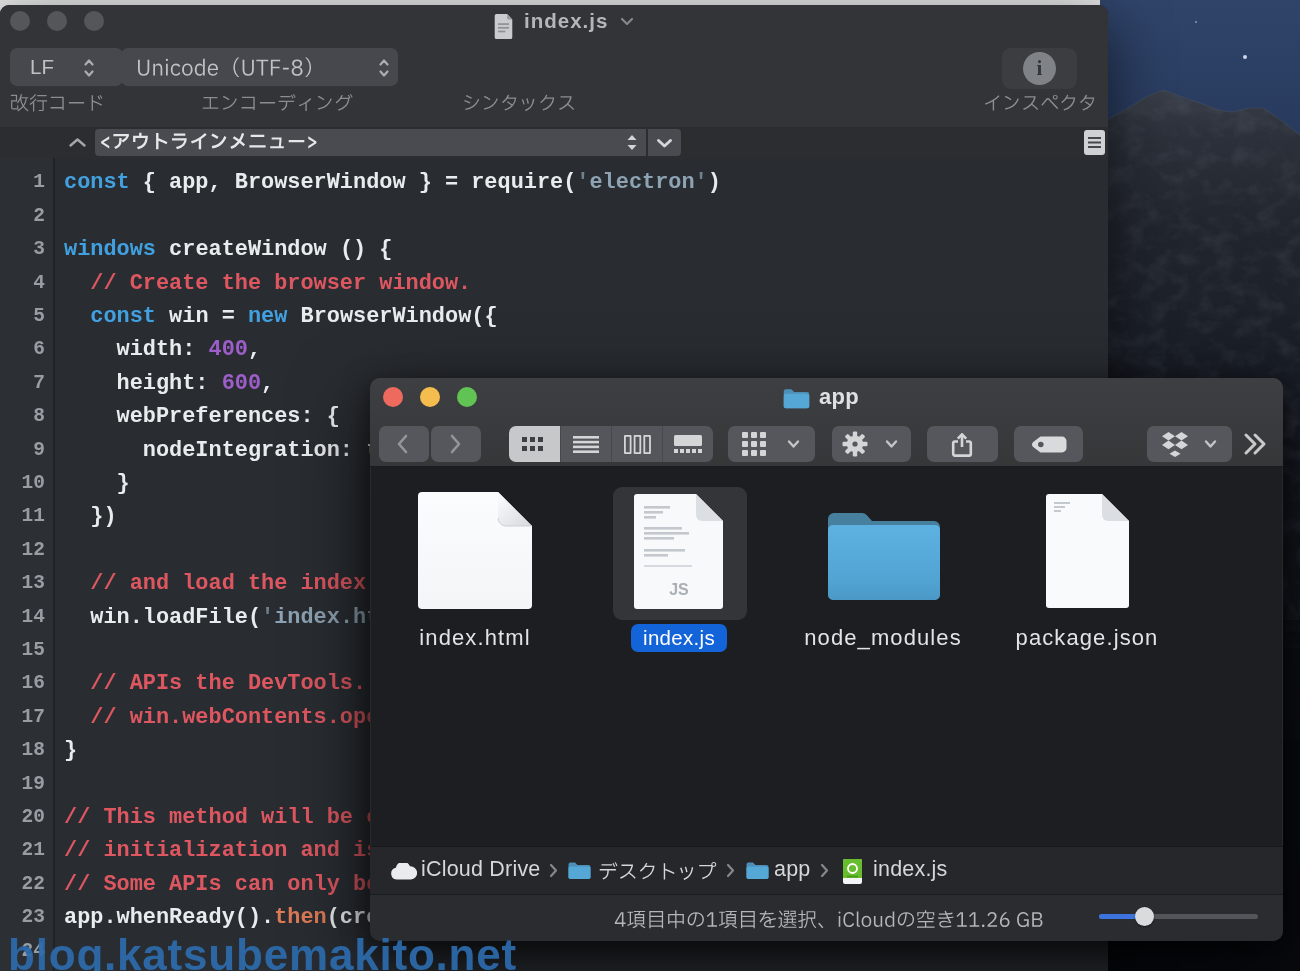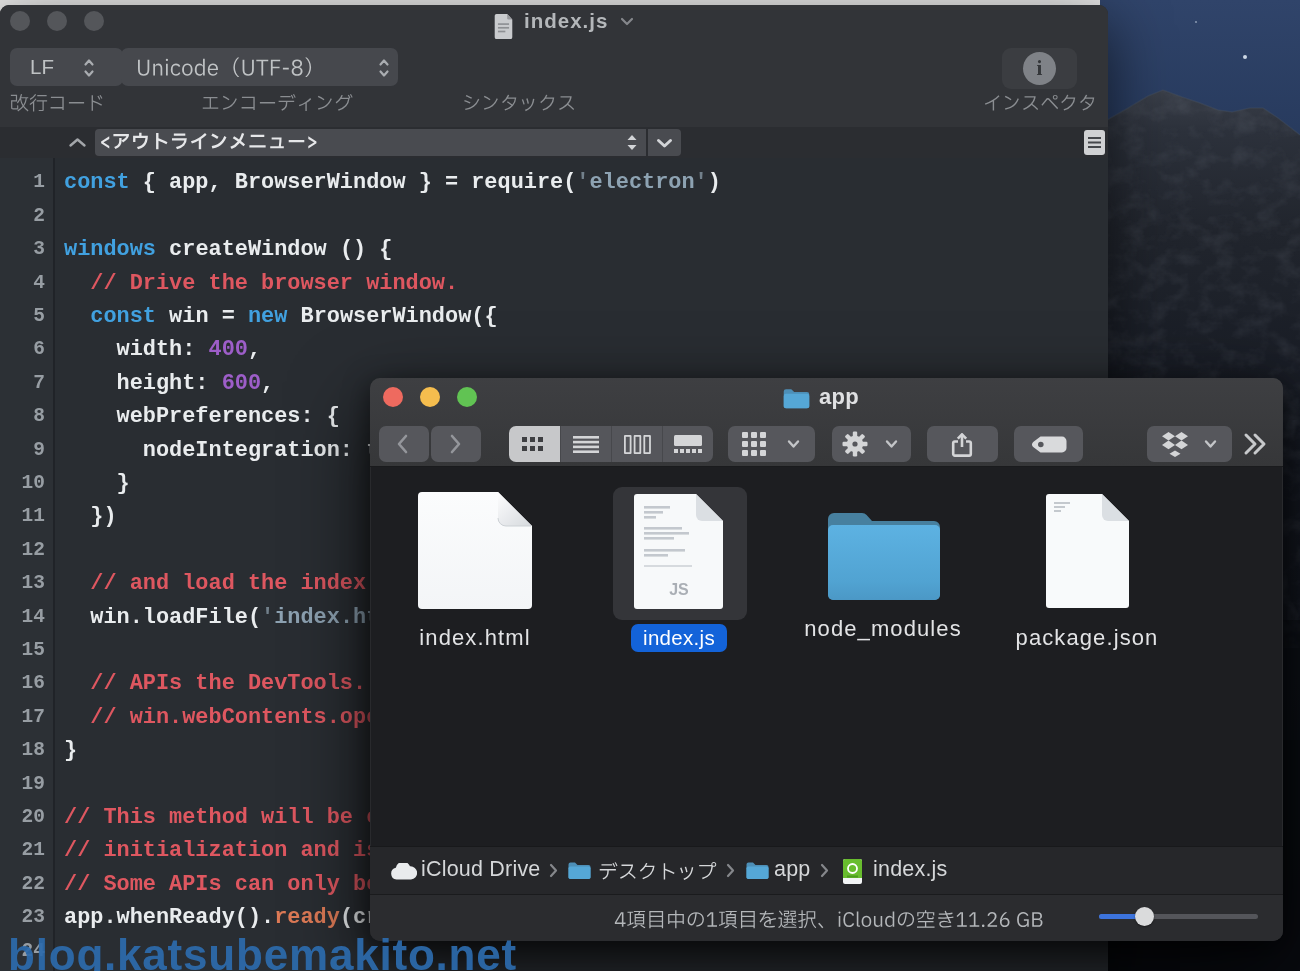--- a/index.html
+++ b/index.html
@@ -187,40 +187,40 @@
 18
 19
 20
 21
 22
 23
 24</pre>
 <pre id="code" class="a"><span class="k">const</span> { app, BrowserWindow } = require(<span class="q">'</span><span class="s">electron</span><span class="q">'</span>)
 
 <span class="k">windows</span> createWindow () {
-<span class="c">  // Drive the browser window.</span>
+<span class="c">  // Create the browser window.</span>
   <span class="k">const</span> win = <span class="k">new</span> BrowserWindow({
     width: <span class="n">400</span>,
     height: <span class="n">600</span>,
     webPreferences: {
       nodeIntegration: true
     }
   })
 
 <span class="c">  // and load the index.html of the app.</span>
   win.loadFile(<span class="q">'</span><span class="s">index.html</span><span class="q">'</span>)
 
 <span class="c">  // APIs the DevTools.</span>
 <span class="c">  // win.webContents.openDevTools()</span>
 }
 
 <span class="c">// This method will be called when Electron has finished</span>
 <span class="c">// initialization and is ready to create browser windows.</span>
 <span class="c">// Some APIs can only be used after this event occurs.</span>
-app.whenReady().<span class="o">ready</span>(createWindow)
+app.whenReady().<span class="o">then</span>(createWindow)
 </pre>
 </div>
 
 <div id="fi" class="a">
 <div class="hd a"></div>
 <div class="tl a" style="left:13px;top:9px;background:#ee6a5f"></div>
 <div class="tl a" style="left:50px;top:9px;background:#f5bd4e"></div>
 <div class="tl a" style="left:87px;top:9px;background:#61c353"></div>
 <svg class="a" style="left:412px;top:8px" width="29" height="25" viewBox="0 0 25 19">
         <path d="M1.5,3.5 a2,2 0 0 1 2,-2 H8 l2.5,2.5 H21.5 a2,2 0 0 1 2,2 V16 a2,2 0 0 1 -2,2 H3.5 a2,2 0 0 1 -2,-2 Z" fill="#4d8fb7"></path>
@@ -409,21 +409,21 @@
         <path d="M3,0 H56 L83,27 V111 a3,3 0 0 1 -3,3 H3 a3,3 0 0 1 -3,-3 V3 a3,3 0 0 1 3,-3 Z" fill="#f8fafb"></path>
         <path d="M56,0 L83,27 H62 a6,6 0 0 1 -6,-6 Z" fill="#dbdfe3"></path>
         <g fill="#c4c9ce">
           <rect x="8" y="8" width="16" height="2"></rect>
           <rect x="8" y="12" width="11" height="2"></rect>
           <rect x="8" y="16" width="7" height="2"></rect>
         </g>
       </svg>
 <div class="lbl a" style="left:25px;top:247px;width:160px">index.html</div>
 <div class="a" style="left:261px;top:246px;width:96px;height:28px;background:#1363d9;border-radius:7px;color:#fff;font-size:20.5px;letter-spacing:.3px;text-align:center;line-height:27px">index.js</div>
-<div class="lbl a" style="left:433px;top:238px;width:160px">node_modules</div>
+<div class="lbl a" style="left:433px;top:247px;width:160px">node_modules</div>
 <div class="lbl a" style="left:637px;top:247px;width:160px">package.json</div>
 
 <div id="pb" class="a"></div>
 <svg class="a" style="left:20px;top:485px" width="27" height="17" viewBox="0 0 27 17">
         <path d="M21,16.5 H6.5 A6,6 0 0 1 5.8,4.7 A7.5,7.5 0 0 1 20,3.3 A5.3,5.3 0 0 1 21,16.5 Z" fill="#e9ebed"></path>
       </svg>
 <div class="pt a" style="left:51px;top:479px">iCloud Drive</div>
 <svg class="a" style="left:179px;top:485px" width="9" height="15" viewBox="0 0 9 15">
         <path d="M2,2 L7,7.5 L2,13" stroke="#85878b" stroke-width="2.2" fill="none" stroke-linecap="round" stroke-linejoin="round"></path>
       </svg>

